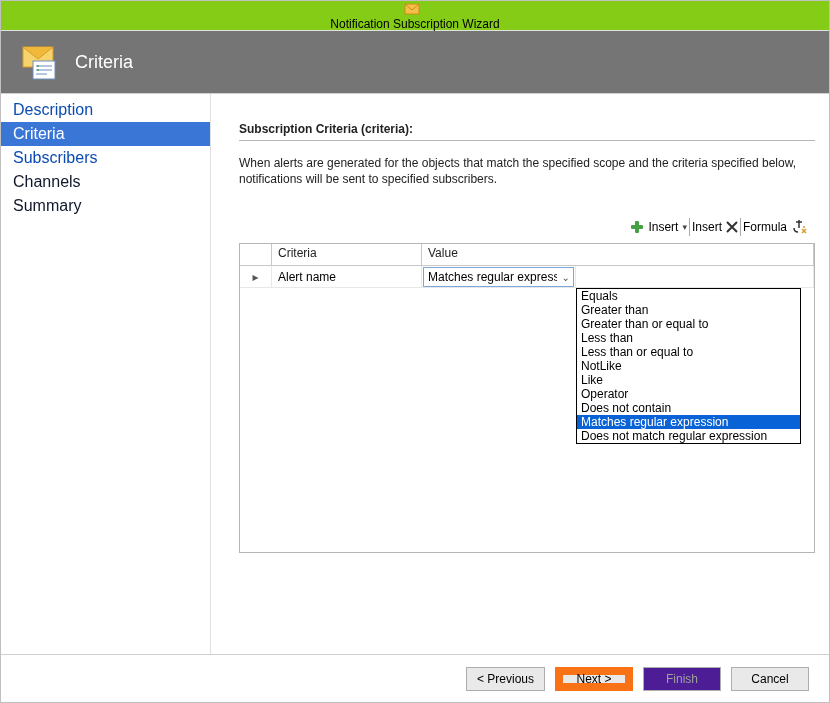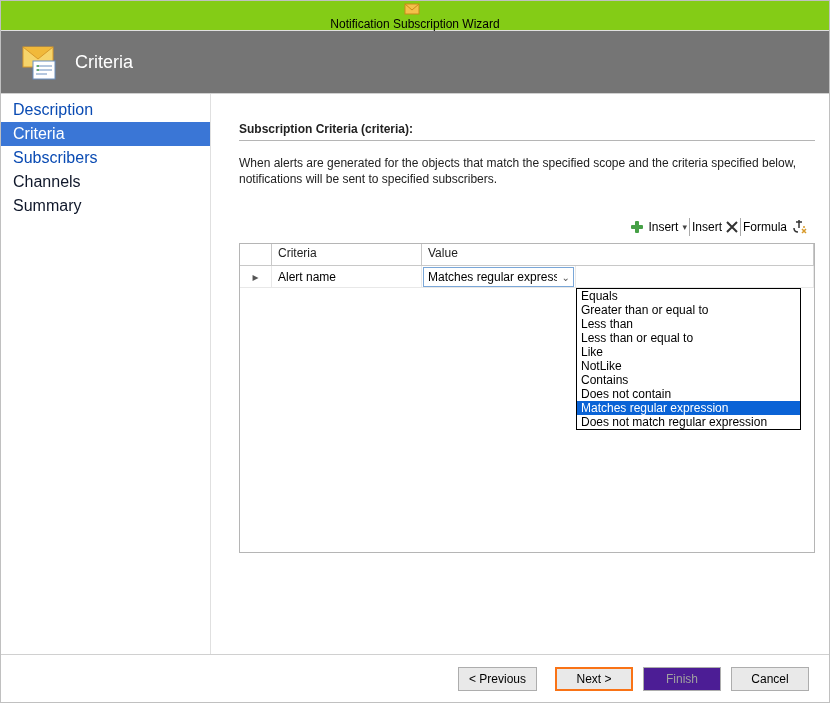--- a/index.html
+++ b/index.html
@@ -34,21 +34,21 @@
     .grid-row { display: flex; height: 22px; border-bottom: 1px solid #e8e8e8; }
     .grid-row .cell { border-right: 1px solid #e8e8e8; padding: 2px 6px; font-size:12px; display:flex; align-items:center;}
     .grid-row .row-indicator { display:flex; align-items:center; justify-content:center; color:#555;}
     .combo { width: 100%; height: 20px; border: 1px solid #7aa7d8; background: #fff; display: flex; align-items: center; padding: 0 16px 0 4px; position: relative; font-size:12px; }
     .combo .chev { position: absolute; right: 3px; top: 50%; transform: translateY(-50%); color: #555; font-size:10px;}
     .dropdown { position: absolute; top: 44px; left: 336px; width: 225px; background: #fff; border: 1px solid #000; z-index: 10; }
     .dropdown-item { padding: 0px 4px; font-size: 12px; line-height:14px; cursor: pointer; white-space: nowrap; overflow:hidden;}
     .dropdown-item.selected { background: #0a63d6; color: #fff; }
     .footer { height: 48px; border-top: 1px solid #d0d0d0; display: flex; align-items: center; justify-content: flex-end; padding: 0 20px; gap: 10px; }
     .btn { min-width: 78px; height: 24px; border: 1px solid #adadad; background: #e9e9e9; font-size: 12px; display: flex; align-items: center; justify-content: center; cursor: pointer; padding:0 10px;}
-    .btn.default { border: 2px solid #f97316; margin-left: 8px; }
+    .btn.default { border: 8px solid #f97316; }
     .btn.disabled { color: #a0a0a0; cursor: default; background:#4c1d95;}
     .plus-icon { width:14px; height:14px; }
     .formula-icon { width:16px; height:16px;}
     .x-icon { width:12px; height:12px;}
   </style>
 </head>
 <body>
 
 <div class="window">
 
@@ -132,26 +132,27 @@
             <div class="combo">
               <span style="overflow:hidden;white-space:nowrap;">Matches regular expression</span>
               <span class="chev">⌄</span>
             </div>
           </div>
           <div class="cell col-value"></div>
         </div>
 
         <div class="dropdown" id="operator-dropdown">
             <div class="dropdown-item">Equals</div>
+            <div class="dropdown-item">Greater than</div>
             <div class="dropdown-item">Greater than or equal to</div>
             <div class="dropdown-item">Less than</div>
             <div class="dropdown-item">Less than or equal to</div>
+            <div class="dropdown-item">NotLike</div>
             <div class="dropdown-item">Like</div>
-            <div class="dropdown-item">NotLike</div>
-            <div class="dropdown-item">Contains</div>
+            <div class="dropdown-item">Operator</div>
             <div class="dropdown-item">Does not contain</div>
             <div class="dropdown-item selected">Matches regular expression</div>
             <div class="dropdown-item">Does not match regular expression</div>
           </div>
       </div>
     </div>
   </div>
 
   <div class="footer">
     <div class="btn">&lt; Previous</div>

